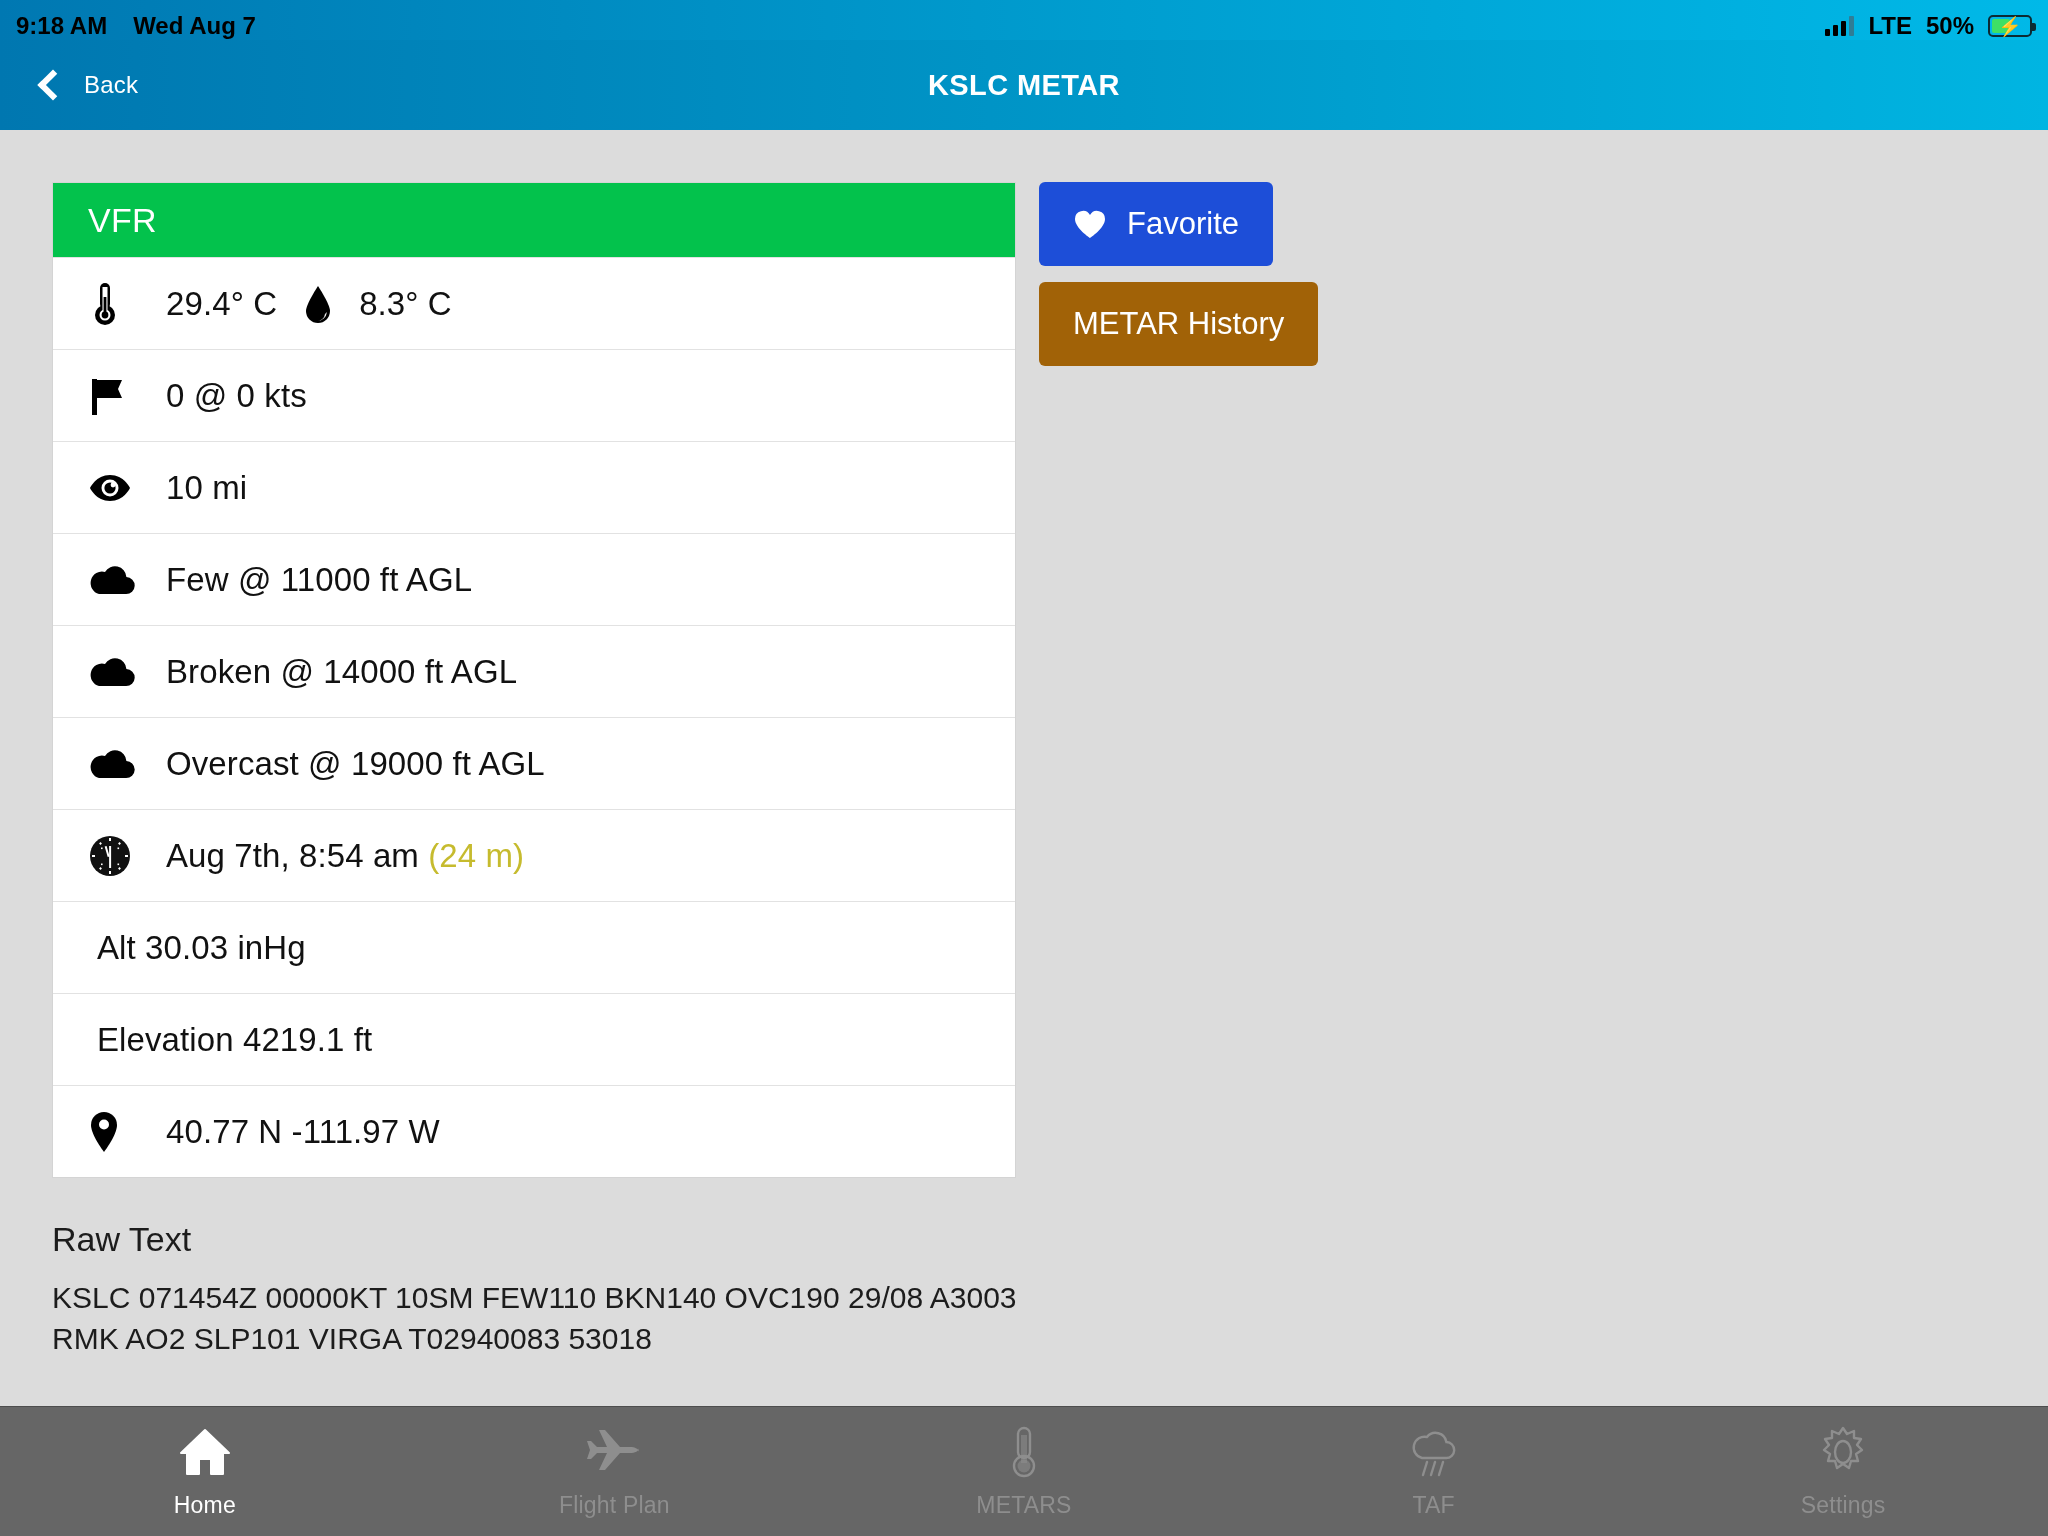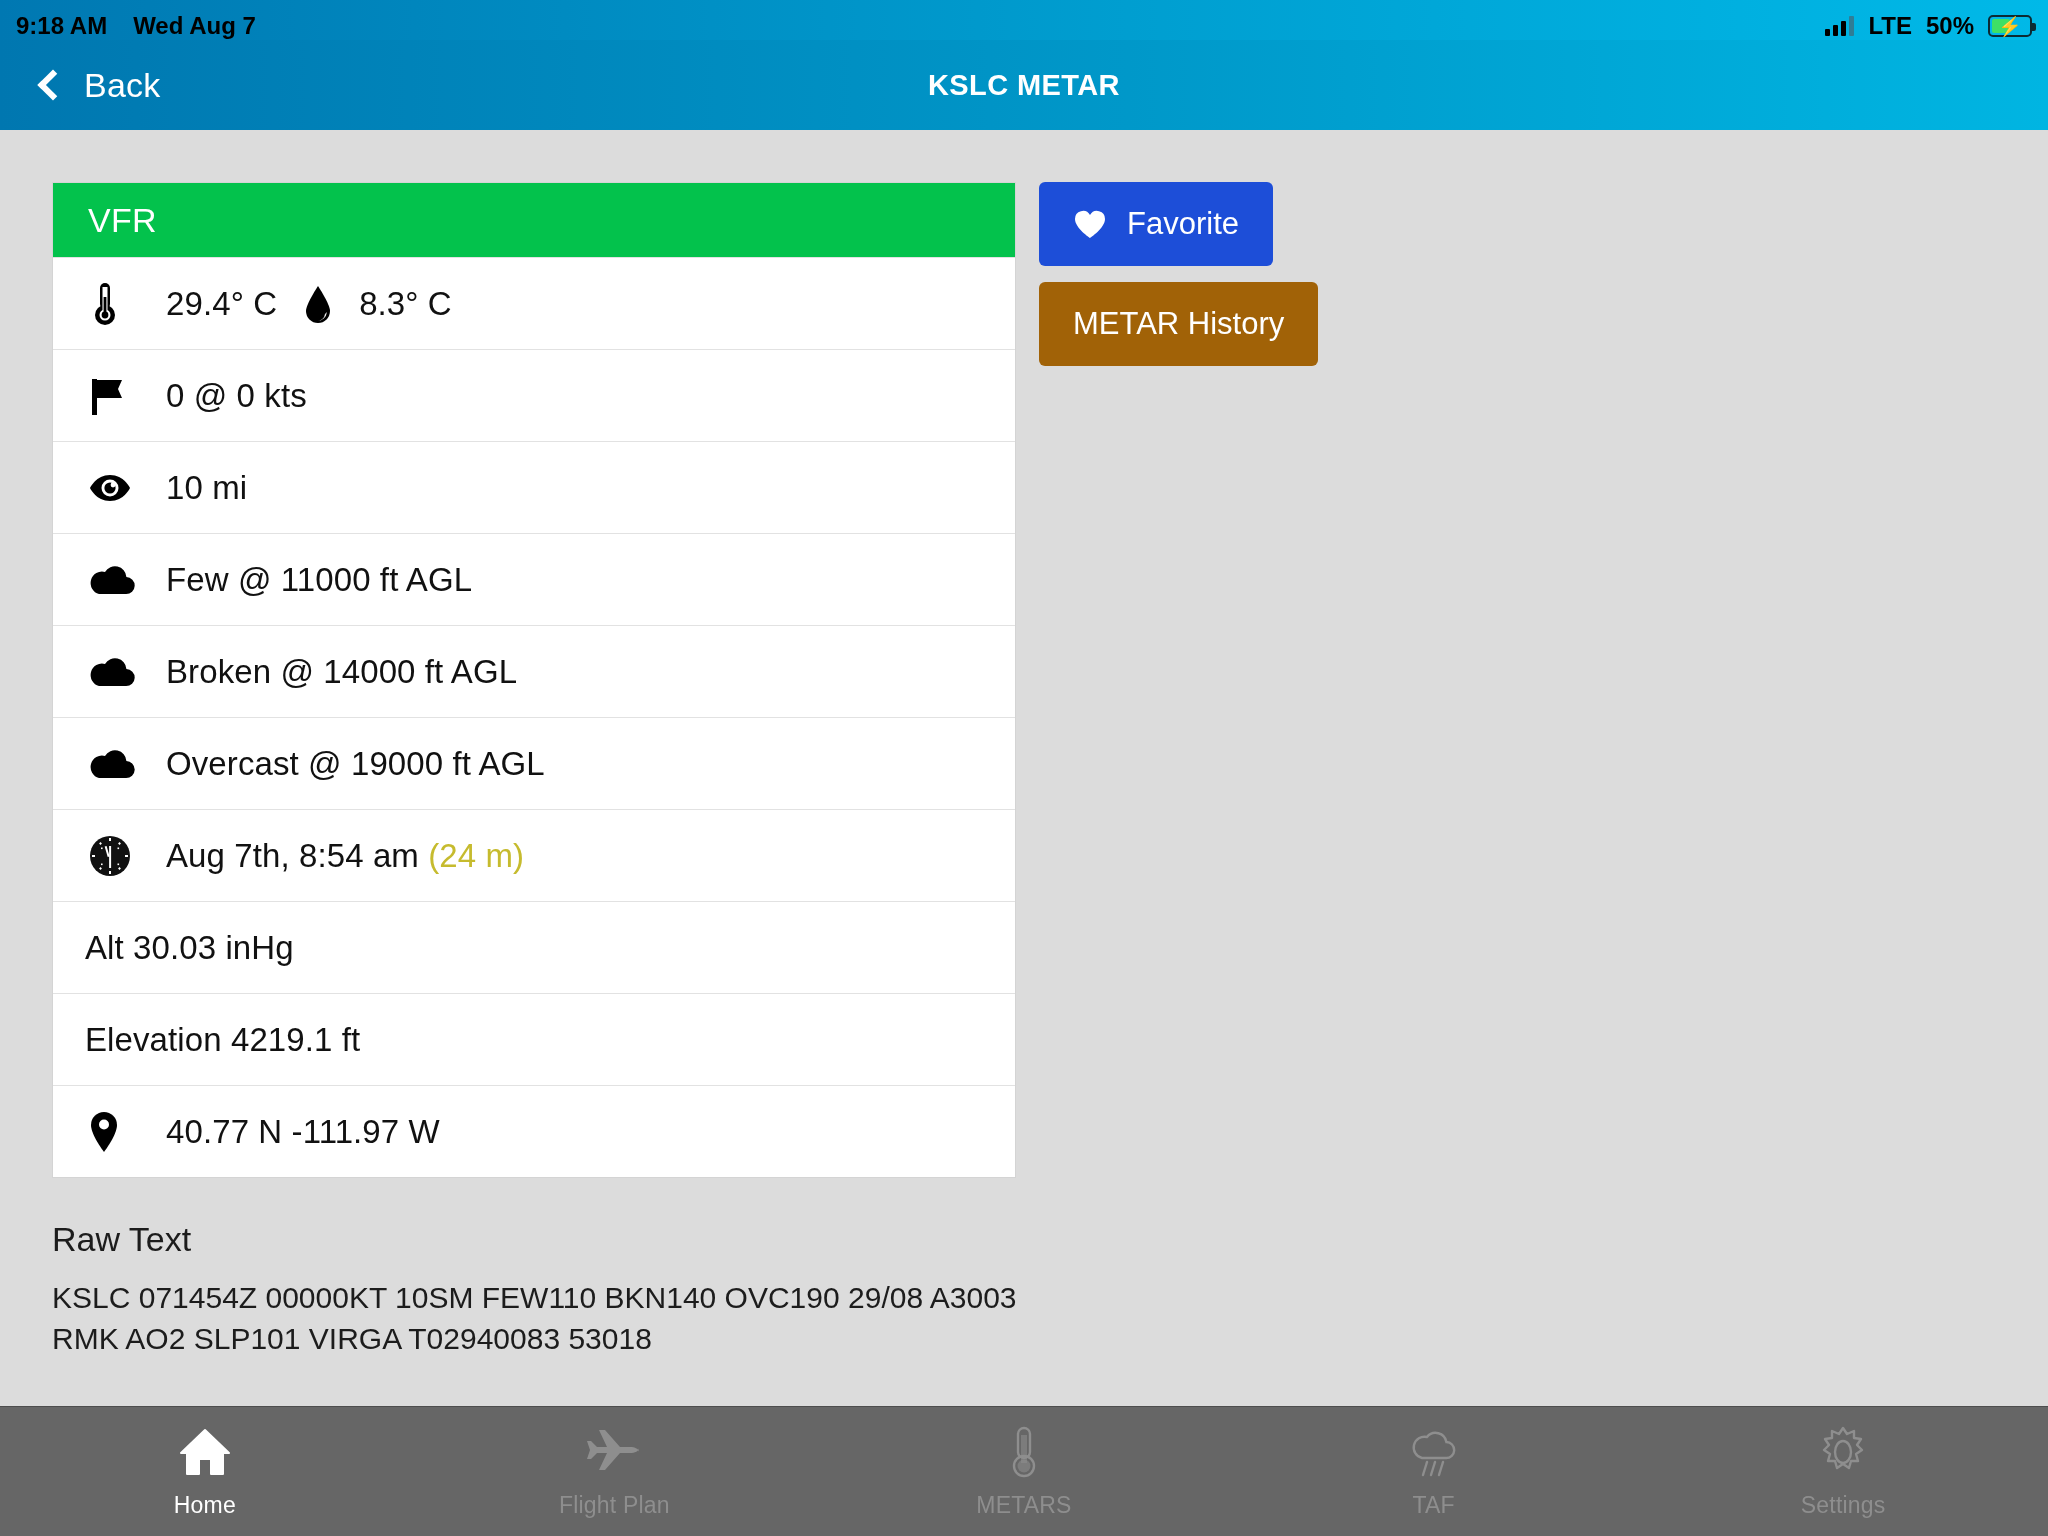--- a/index.html
+++ b/index.html
@@ -92,21 +92,21 @@
   #back-button .chev {
     display: block;
     width: 22px; height: 22px;
     border-left: 6px solid #fff;
     border-bottom: 6px solid #fff;
     transform: rotate(45deg);
     margin-top: 0px;
   }
   #back-button .lbl {
     color: #fff;
-    font-size: 34px;
+    font-size: 24px;
     letter-spacing: 0.2px;
   }
   #nav-title {
     position: absolute;
     left: 0; right: 0;
     text-align: center;
     color: #fff;
     font-size: 29px;
     font-weight: bold;
     letter-spacing: 0.4px;
@@ -157,21 +157,21 @@
     display: flex;
     align-items: center;
     justify-content: flex-start;
   }
   .row .val {
     font-size: 33px;
     color: #111;
     letter-spacing: 0.1px;
     white-space: nowrap;
   }
-  .row.text-only { padding-left: 32px; }
+  .row.text-only { padding-left: 44px; }
   .row .val .age { color: #c6bb2e; }
   .row .inline-group {
     display: flex;
     align-items: center;
   }
   .row .inline-group .ic2 {
     width: 82px;
     flex: 0 0 82px;
     display: flex;
     align-items: center;

